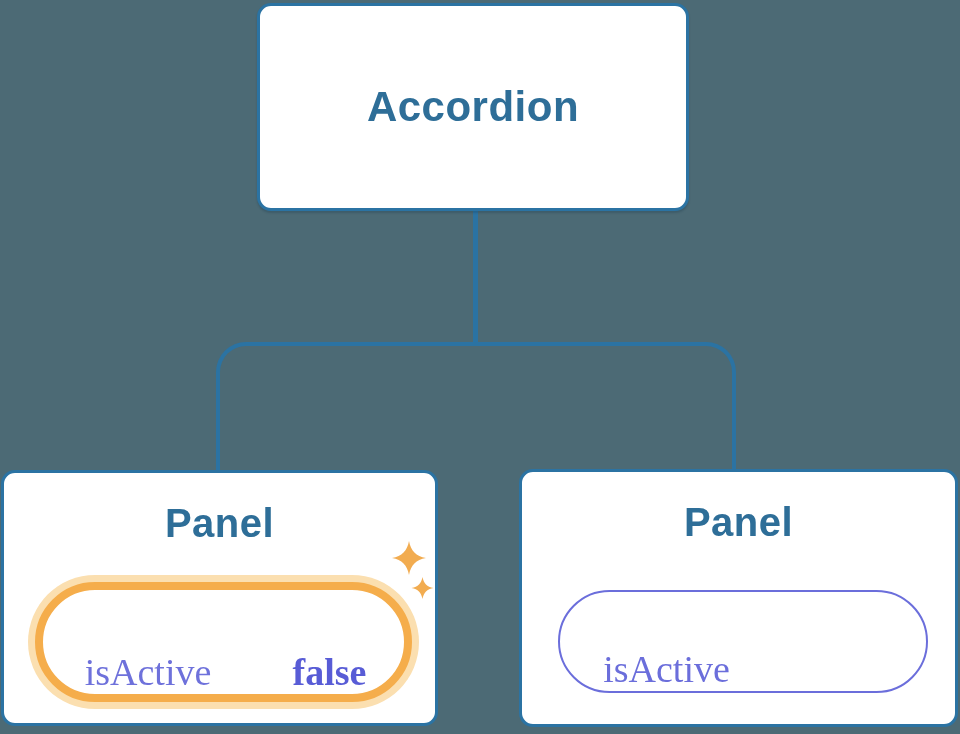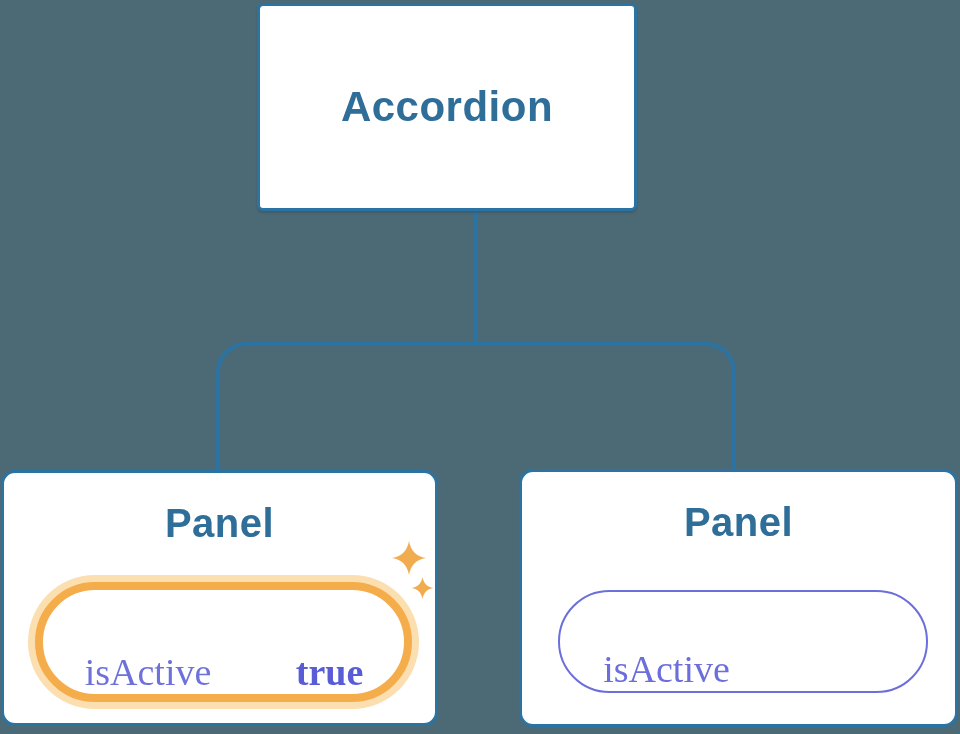--- a/index.html
+++ b/index.html
@@ -23,24 +23,24 @@
     position: relative;
     width: 960px;
     height: 734px;
     background: var(--background);
   }
 
   
   .node-root {
     position: absolute;
     left: 257px; top: 3px;
-    width: 380px; height: 208px;
+    width: 432px; height: 208px;
     background: var(--node-fill);
     border: 3.5px solid var(--line-blue);
-    border-radius: 6px;
+    border-radius: 14px;
     display: flex; align-items: center; justify-content: center;
     box-shadow: 0 2px 2px rgba(20,50,70,0.25);
   }
   .node-root-label {
     color: var(--title-blue);
     font-size: 42px;
     font-weight: 600;
     letter-spacing: 0.5px;
   }
 
@@ -134,21 +134,21 @@
 
   <div class="node-root">
     <div class="node-root-label">Accordion</div>
   </div>
 
   <div class="node-panel left">
     <div class="panel-title">Panel</div>
     <div class="state-pill active">
       <div class="cell name">isActive</div>
       <div class="divider"></div>
-      <div class="cell value">true</div>
+      <div class="cell value">false</div>
     </div>
   </div>
 
   <svg class="sparkles" viewBox="0 0 60 66" aria-hidden="true">
     <path fill="#F2AC50" d="M31 5 C32.8 15 38 20.2 48 22 C38 23.8 32.8 29 31 39 C29.2 29 24 23.8 14 22 C24 20.2 29.2 15 31 5 Z"></path>
     <path fill="#F2AC50" d="M44.5 41 C45.7 47.5 49 50.8 55.5 52 C49 53.2 45.7 56.5 44.5 63 C43.3 56.5 40 53.2 33.5 52 C40 50.8 43.3 47.5 44.5 41 Z"></path>
   </svg>
 
   <div class="node-panel right">
     <div class="panel-title">Panel</div>

